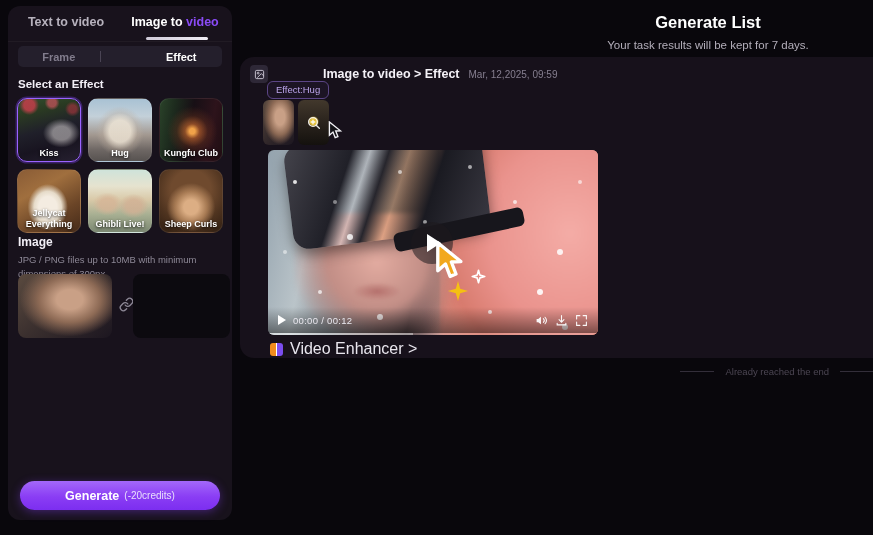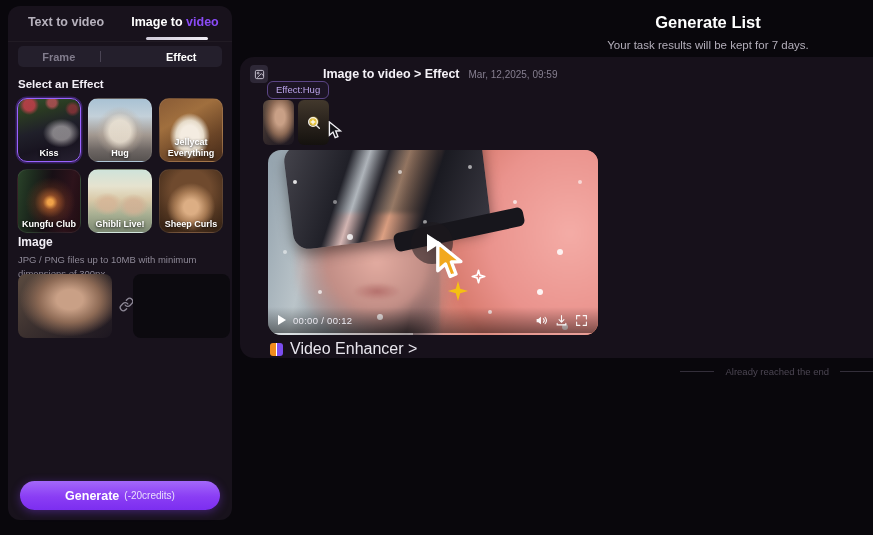--- a/index.html
+++ b/index.html
@@ -101,21 +101,21 @@
   .mini.a { left:23px; background:
     radial-gradient(ellipse at 55% 38%, #c9a086 0 20%, #8d6a55 45%, transparent 70%),
     linear-gradient(140deg,#5a4a3f 0%,#3a2f2e 48%,#1c1620 100%); }
   .mini.b { left:58px; background:
     radial-gradient(circle at 50% 48%, #e5c23c 0 12%, transparent 20%),
     linear-gradient(180deg,#42382c 0%,#2c251e 45%,#14110e 100%); }
   .zoom-ic { position:absolute; left:50%; top:50%; transform:translate(-50%,-50%); opacity:.9; }
   .mini-cursor { position:absolute; left:86px; top:64px; }
 
   .video { position:absolute; left:28px; top:93px; width:330px; height:185px;
-    border-radius:13px; overflow:hidden; cursor:pointer; background:#222; }
+    border-radius:6px; overflow:hidden; cursor:pointer; background:#222; }
   .v-base { position:absolute; inset:0; background:
     radial-gradient(circle at 90% 82%, rgba(244,140,62,.55), transparent 42%),
     linear-gradient(102deg,#93a2ad 0%,#bac4c9 16%,#7d8289 30%,#4c474e 40%,#332d33 48%,#c9918c 58%,#eda7a2 70%,#e79a92 83%,#cf7568 100%); }
   .v-headset { position:absolute; left:6%; top:-8%; width:60%; height:56%;
     background:linear-gradient(115deg,#45444c 0%,#202028 30%,rgba(235,240,245,.38) 38%,#26252c 46%,rgba(240,170,110,.4) 55%,#1a1a21 70%,#3a3942 100%);
     border-radius:16px; transform:rotate(-7deg); box-shadow:0 6px 14px rgba(0,0,0,.45); }
   .v-strap { position:absolute; left:38%; top:38%; width:40%; height:10%;
     background:#17161c; transform:rotate(-12deg); border-radius:6px; }
   .v-face { position:absolute; left:8%; top:34%; width:48%; height:70%;
     background:radial-gradient(ellipse at 52% 38%, #e2aba0 0%, #c28e86 42%, rgba(90,65,70,0) 74%);
@@ -184,25 +184,25 @@
 
     <div class="select-label">Select an Effect</div>
 
     <div class="effect-grid">
       <div class="tile t-kiss selected">
         <span class="tile-label">Kiss</span>
       </div>
       <div class="tile t-hug">
         <span class="tile-label">Hug</span>
       </div>
+      <div class="tile t-kungfu">
+        <span class="tile-label">Kungfu Club</span>
+      </div>
       <div class="tile t-jellycat">
         <span class="tile-label">Jellycat Everything</span>
-      </div>
-      <div class="tile t-kungfu">
-        <span class="tile-label">Kungfu Club</span>
       </div>
       <div class="tile t-ghibli">
         <span class="tile-label">Ghibli Live!</span>
       </div>
       <div class="tile t-sheep">
         <span class="tile-label">Sheep Curls</span>
       </div>
     </div>
 
     <div class="img-label">Image</div>

